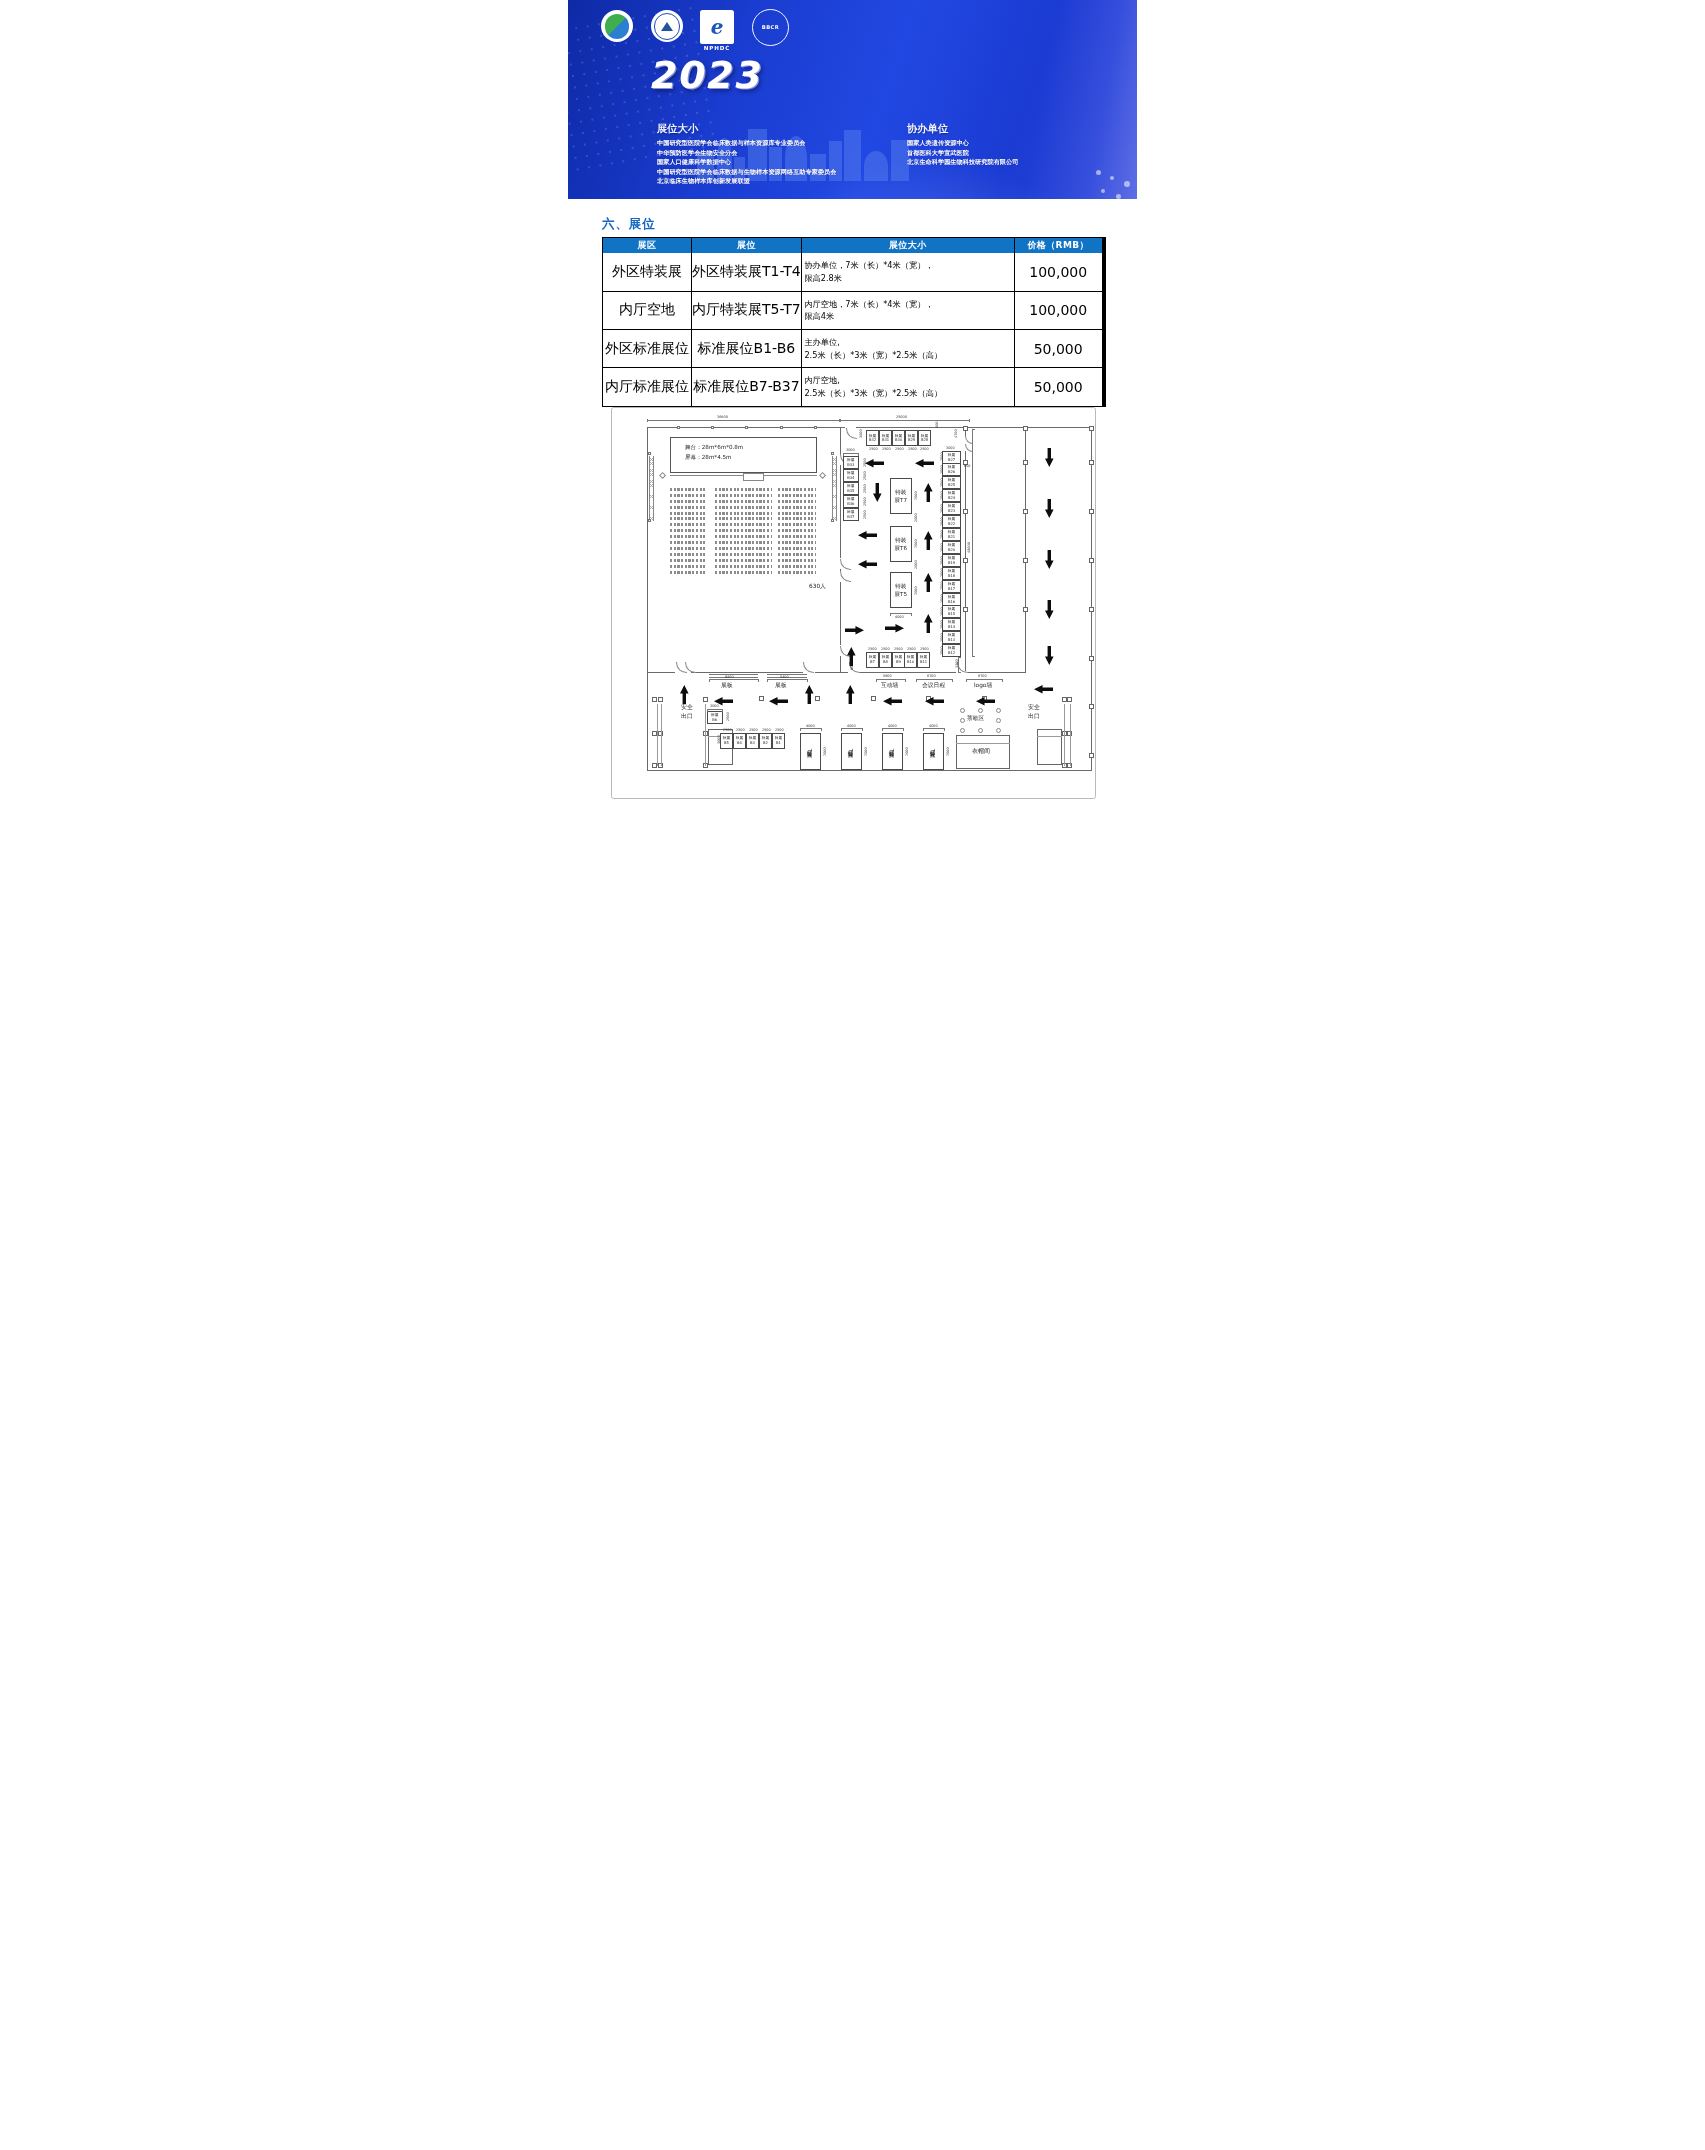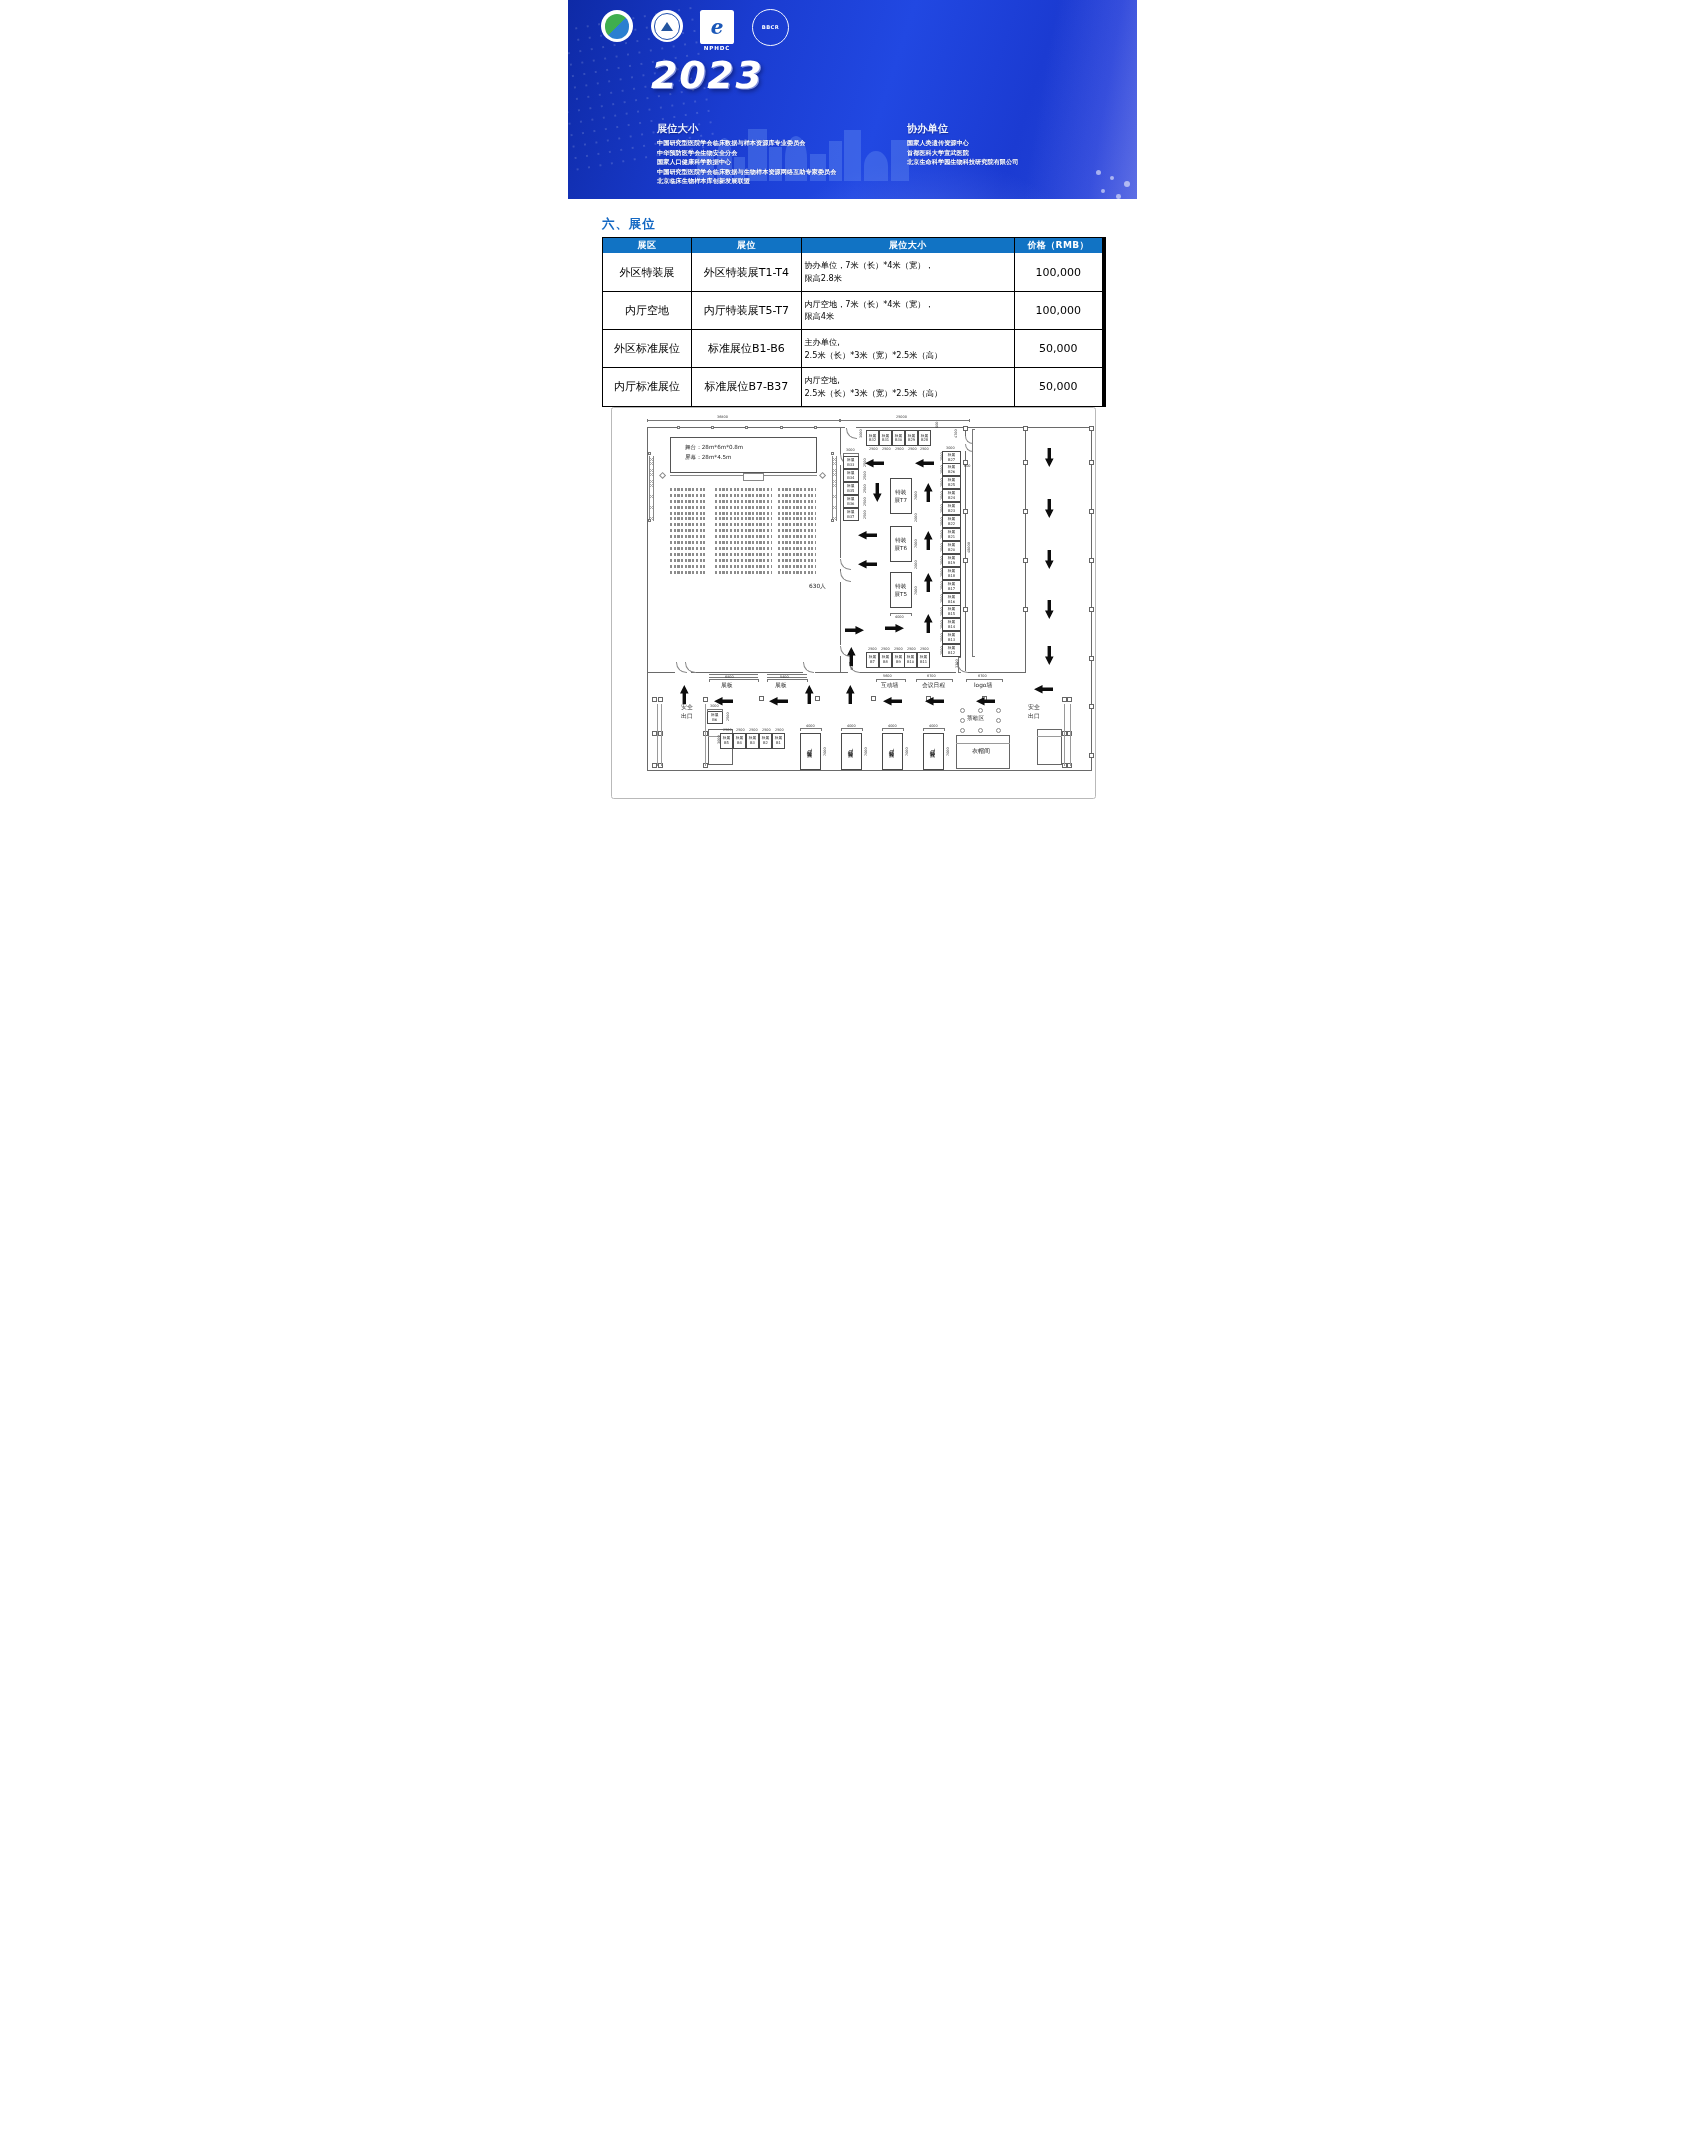--- a/index.html
+++ b/index.html
@@ -36,21 +36,21 @@
   .org-list{position:absolute;color:#fff;font-size:6.2px;font-weight:700;line-height:9.5px;text-shadow:0.4px 0.4px 0.9px rgba(8,18,90,.45);white-space:nowrap;}
 
   
   .section-title{position:absolute;left:34px;top:216px;font-size:12.5px;font-weight:800;color:#1468c3;letter-spacing:0.9px;}
 
   
   #btable{position:absolute;left:34px;top:237px;width:502px;display:grid;
     grid-template-columns:88px 109px 212px 87px;grid-auto-rows:auto;
     background:#000;border:0.4px solid #000;gap:0.9px;padding:0;}
   #btable .cell{background:#fff;display:flex;align-items:center;justify-content:center;
-    font-size:11px;color:#000;text-align:center;min-height:34px;}
+    font-size:14px;color:#000;text-align:center;min-height:34px;}
   #btable .hcell{background:#1173c4;color:#fff;font-weight:700;font-size:9px;min-height:14.6px;letter-spacing:0.4px;}
   #btable .size{flex-direction:column;align-items:flex-start;justify-content:center;padding:1.7px 2.6px;font-size:8.2px;line-height:1.55;text-align:left;}
 
   
   #plan{position:absolute;left:43px;top:407px;width:483px;height:390px;border:0.9px solid #b9b9b9;border-radius:2.6px;background:#fff;}
   .wall{position:absolute;background:#6a6a6a;}
   .thin{position:absolute;background:#9a9a9a;}
   .gap{position:absolute;background:#fff;}
   .arc{position:absolute;border:0.4px solid #8a8a8a;border-top:none;border-right:none;border-radius:0 0 0 100%;}
   .csq{position:absolute;width:4.7px;height:4.7px;border:0.4px solid #666;background:#fff;box-sizing:border-box;}

